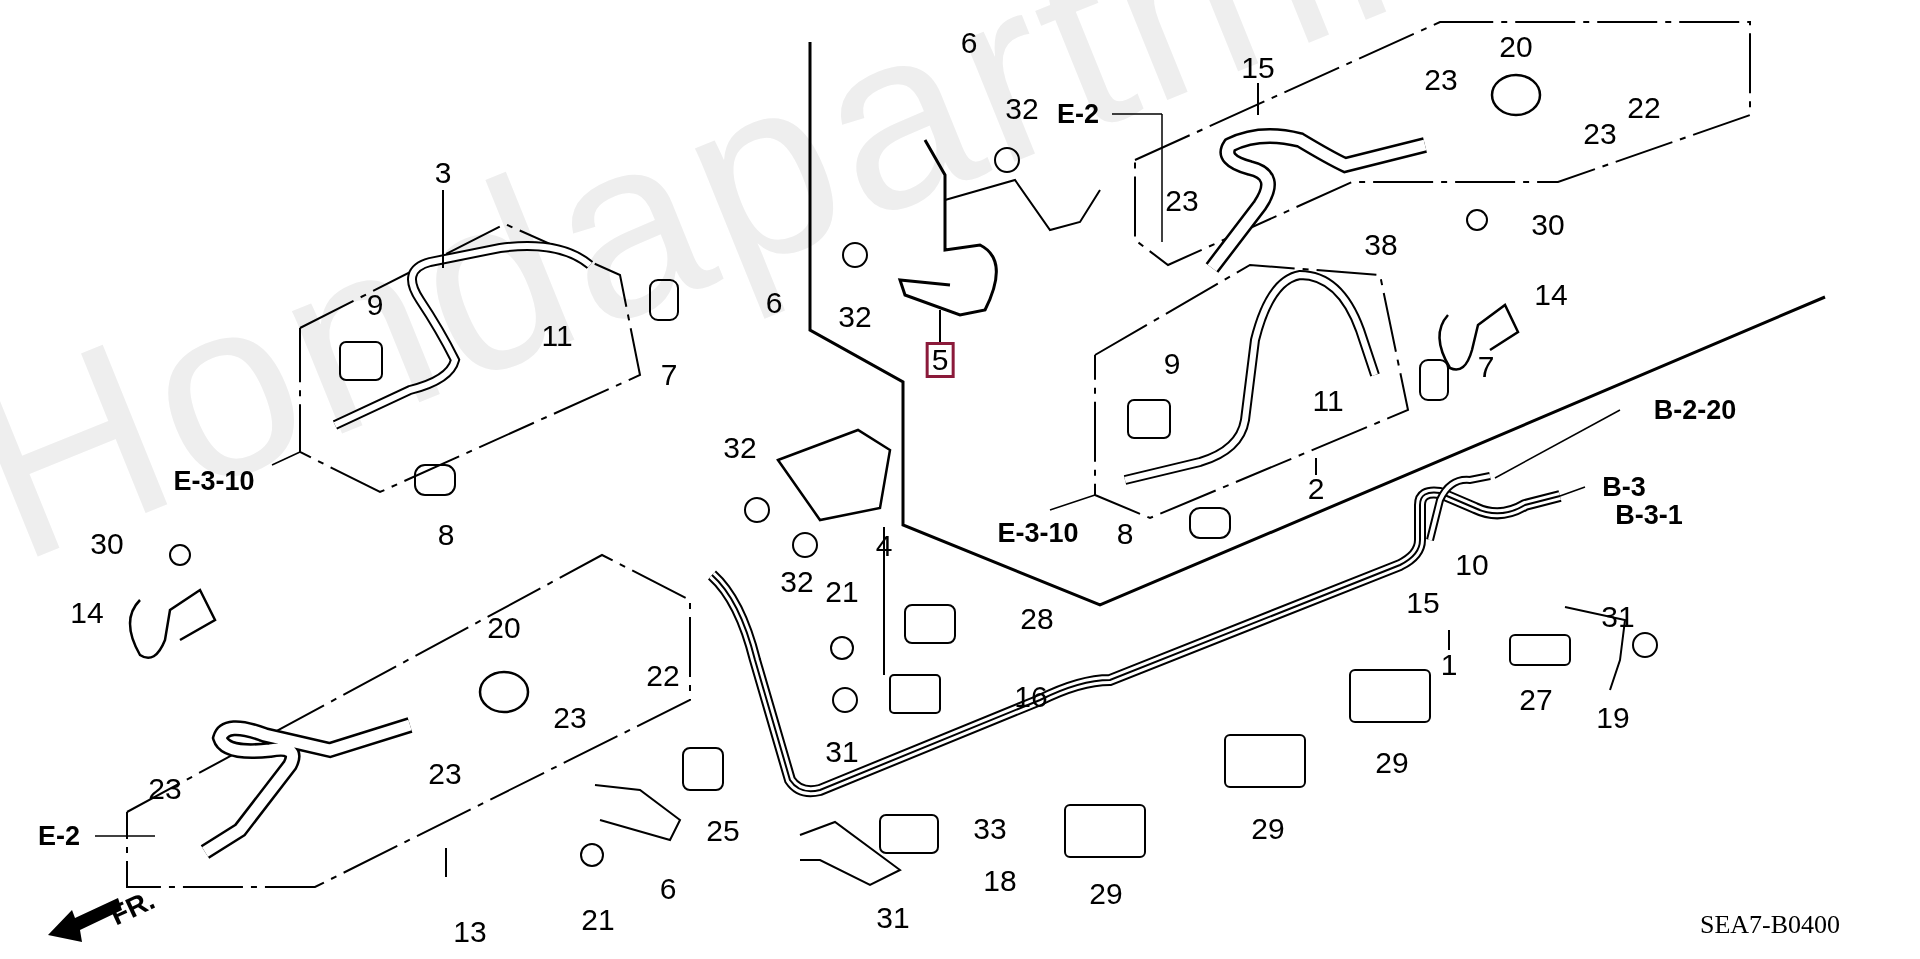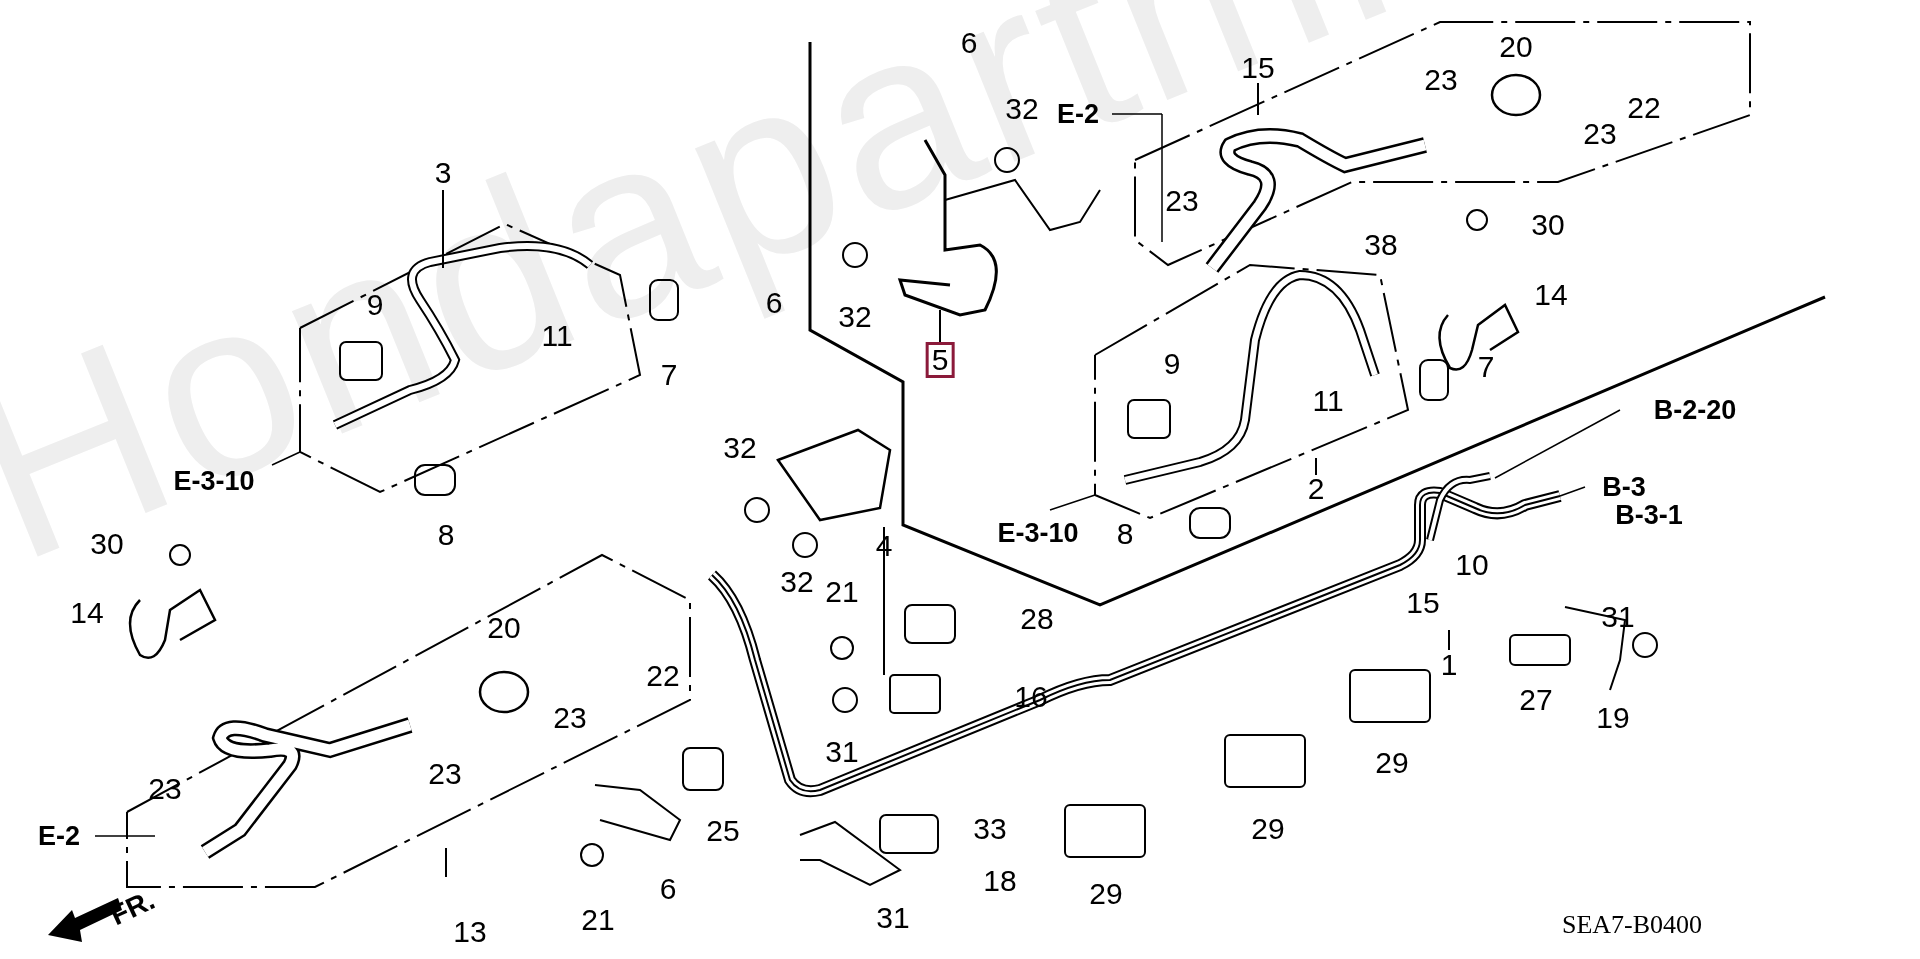--- a/index.html
+++ b/index.html
@@ -176,14 +176,14 @@
   <div class="lbl" style="left:1000px; top:881px;">18</div>
   <div class="lbl" style="left:893px; top:918px;">31</div>
   <div class="lbl" style="left:1106px; top:894px;">29</div>
   <div class="lbl" style="left:1268px; top:829px;">29</div>
   <div class="lbl" style="left:1392px; top:763px;">29</div>
   <div class="lbl" style="left:1536px; top:700px;">27</div>
   <div class="lbl" style="left:1613px; top:718px;">19</div>
   <div class="lbl" style="left:1618px; top:617px;">31</div>
 
   <div class="fr-label">FR.</div>
-  <div class="code" style="left:1632px; top:925px;">SEA7-B0400</div>
+  <div class="code" style="left:1770px; top:925px;">SEA7-B0400</div>
 </div>
 
 </body></html>

